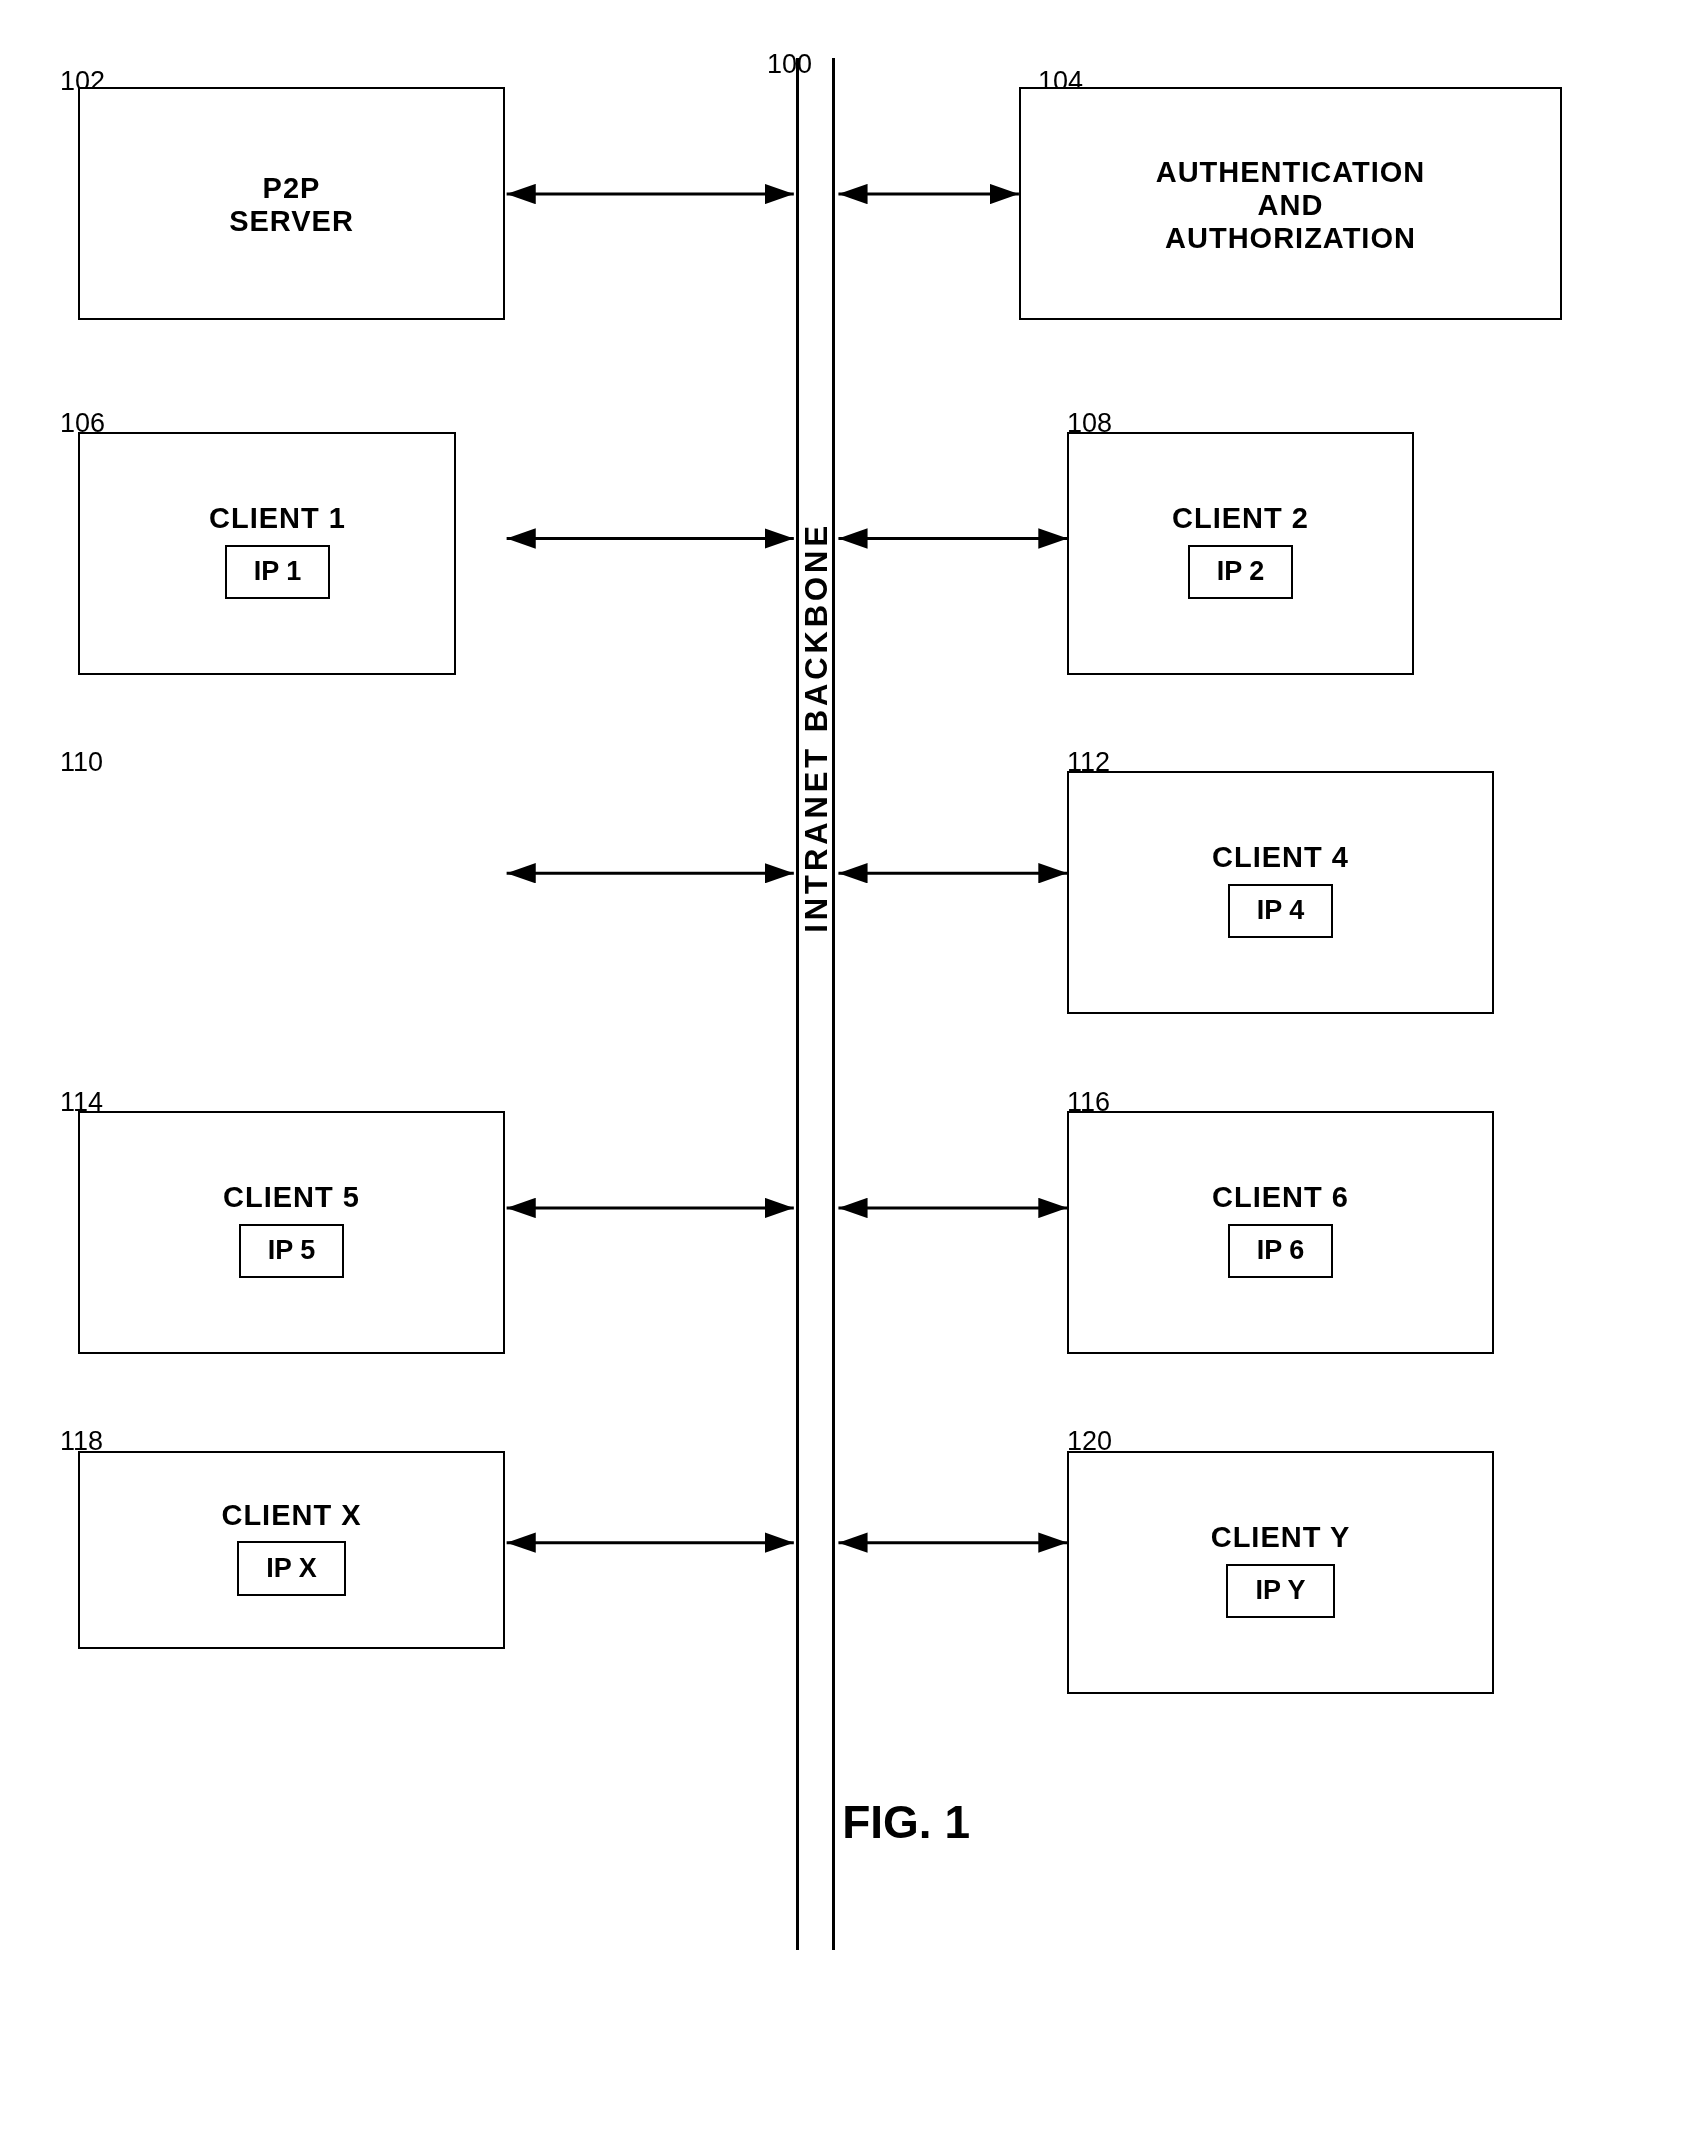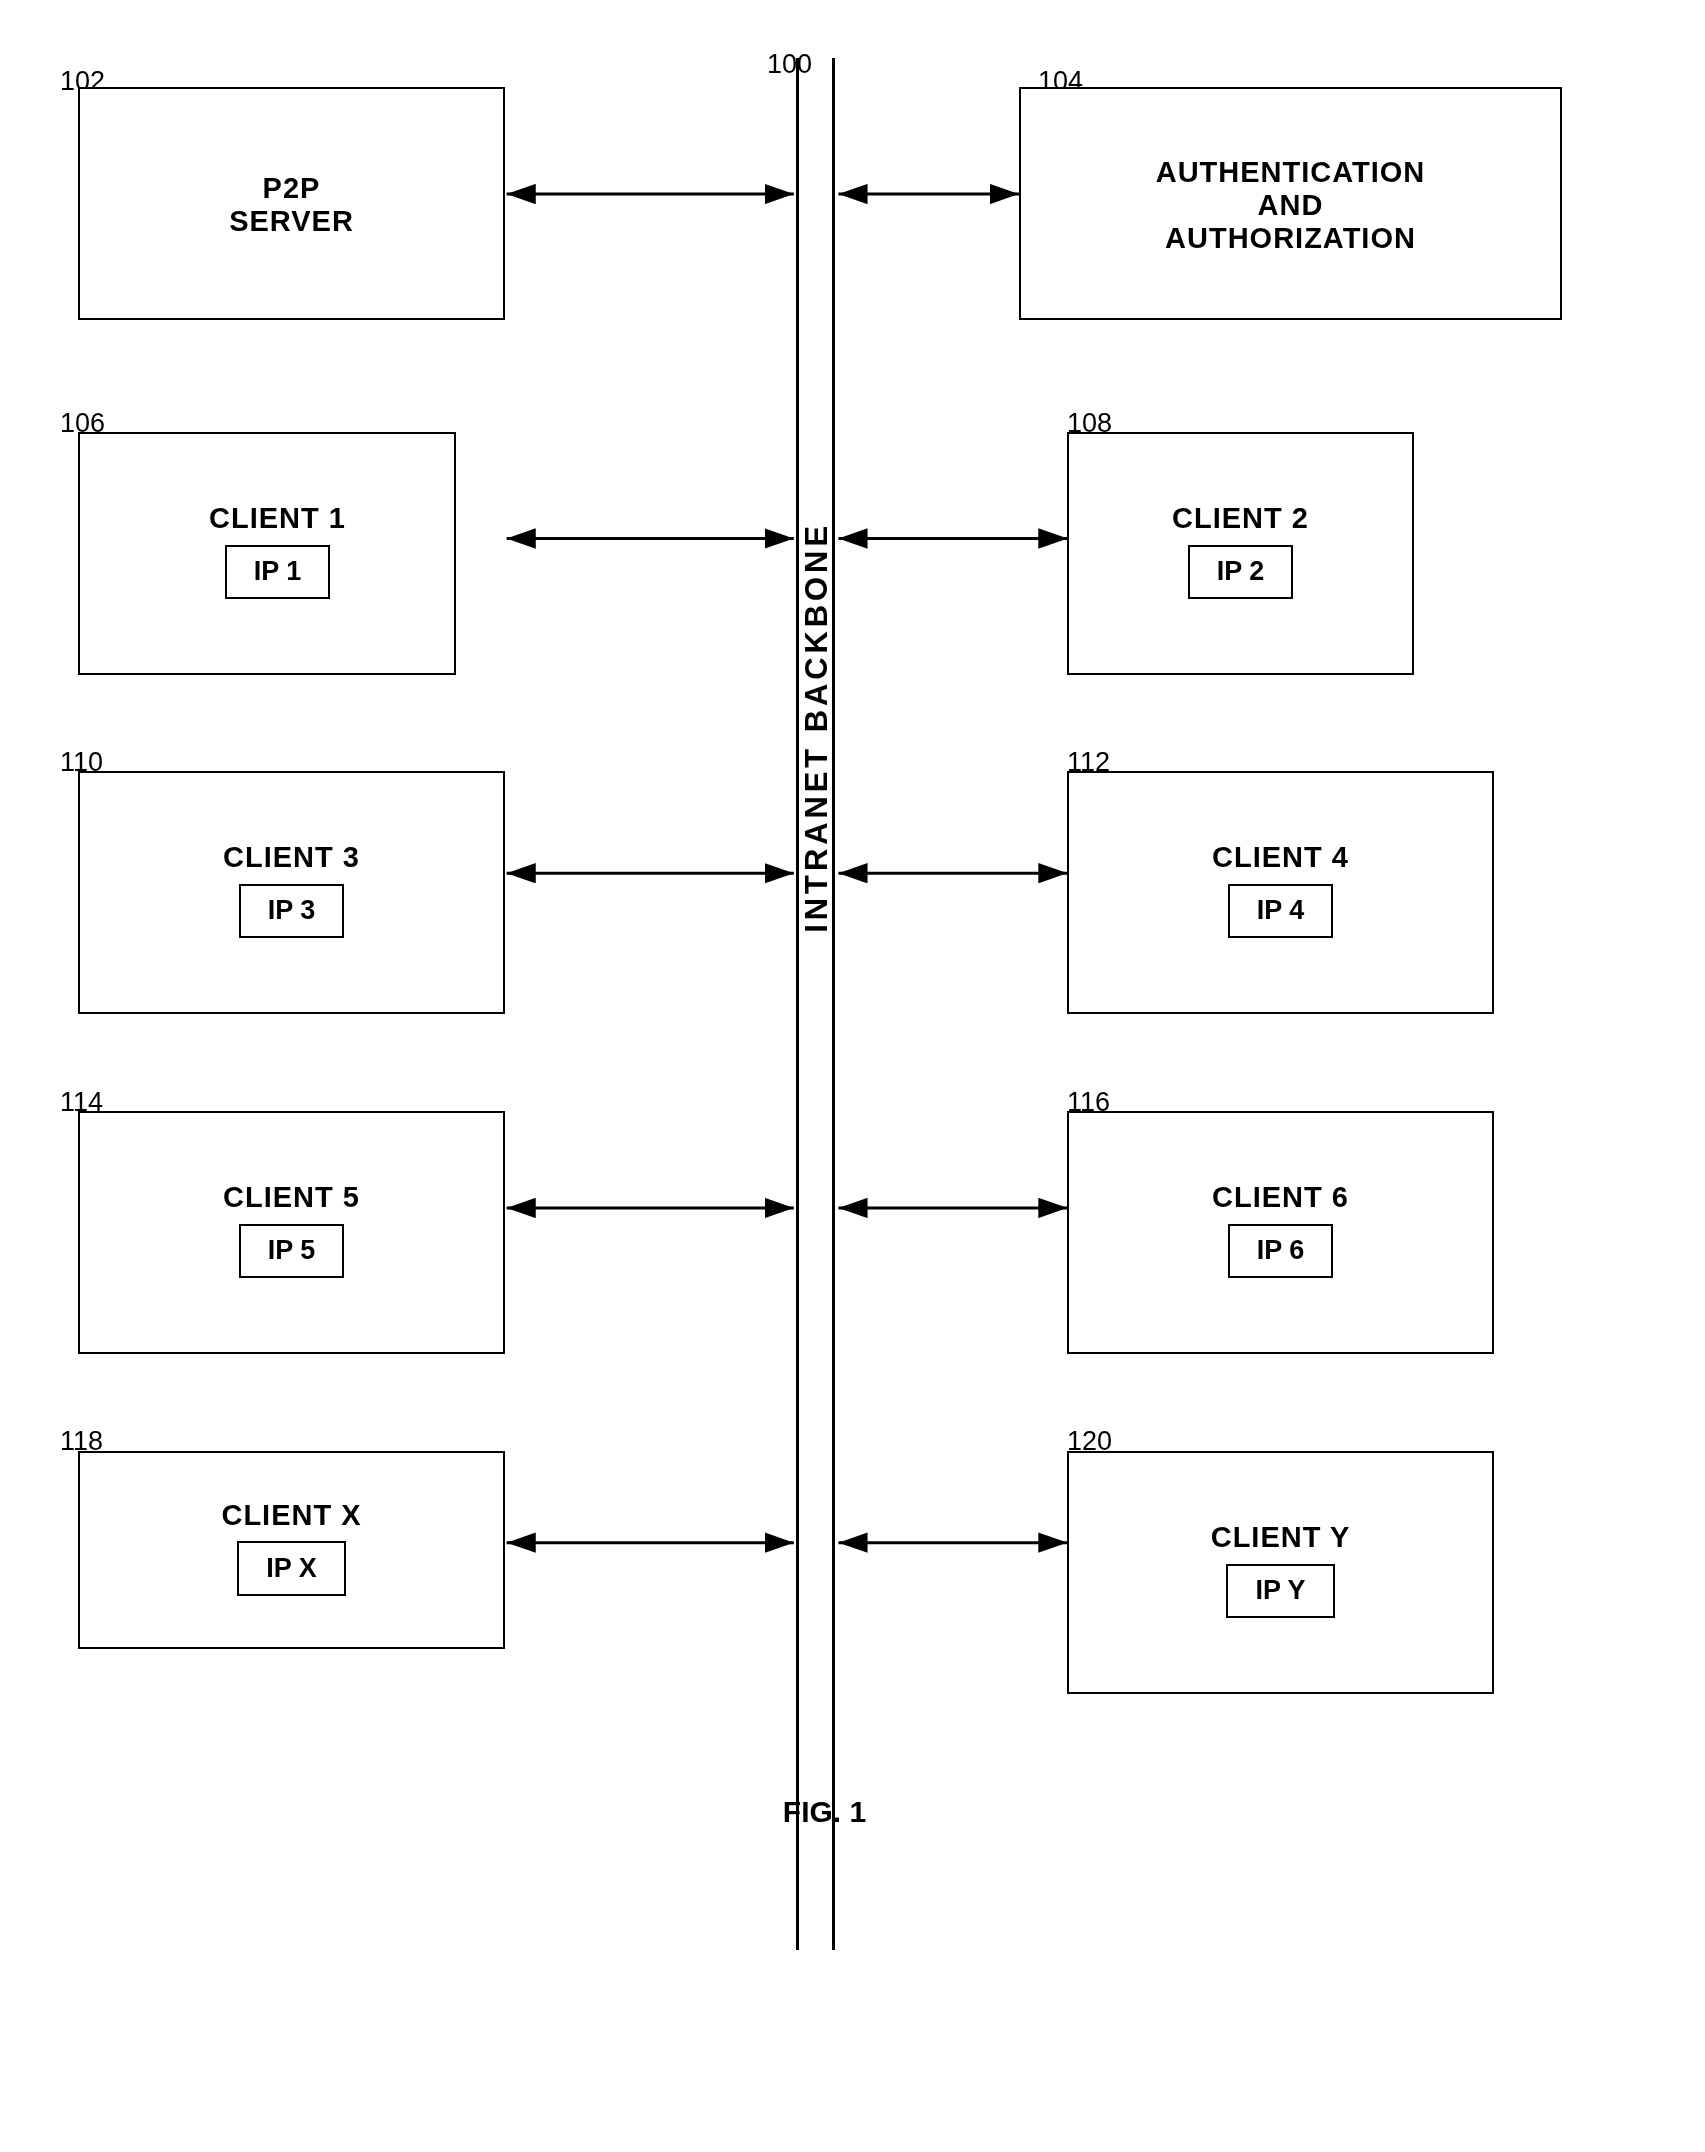--- a/index.html
+++ b/index.html
@@ -93,23 +93,23 @@
       position: absolute;
       top: 0;
       left: 0;
       width: 1706px;
       height: 2152px;
       pointer-events: none;
     }
 
     .fig-label {
       position: absolute;
-      font-size: 30px;
-      font-weight: bold;
-      text-align: center;
+      font-size: 46px;
+      font-weight: bold;
+      text-align: right;
       width: 291px;
     }
   </style>
 </head>
 <body>
 
 <div class="diagram-container">
 
   <div class="backbone"></div>
   <div class="backbone-label">
@@ -179,24 +179,20 @@
 
   <div class="node-box" style="left:1067px; top:432px; width:347px; height:243px;">
     <div class="node-title">CLIENT 2</div>
     <div class="ip-box">IP 2</div>
   </div>
 
   <div class="ref-label" style="left:60px; top:747px;">
     <span>110</span>
   </div>
 
-  <div class="node-box" style="left:78px; top:771px; width:427px; height:243px;">
-    <div class="node-title">CLIENT 3</div>
-    <div class="ip-box">IP 3</div>
-  </div>
 
   <div class="ref-label" style="left:1067px; top:747px;">
     <span>112</span>
   </div>
 
   <div class="node-box" style="left:1067px; top:771px; width:427px; height:243px;">
     <div class="node-title">CLIENT 4</div>
     <div class="ip-box">IP 4</div>
   </div>
 

